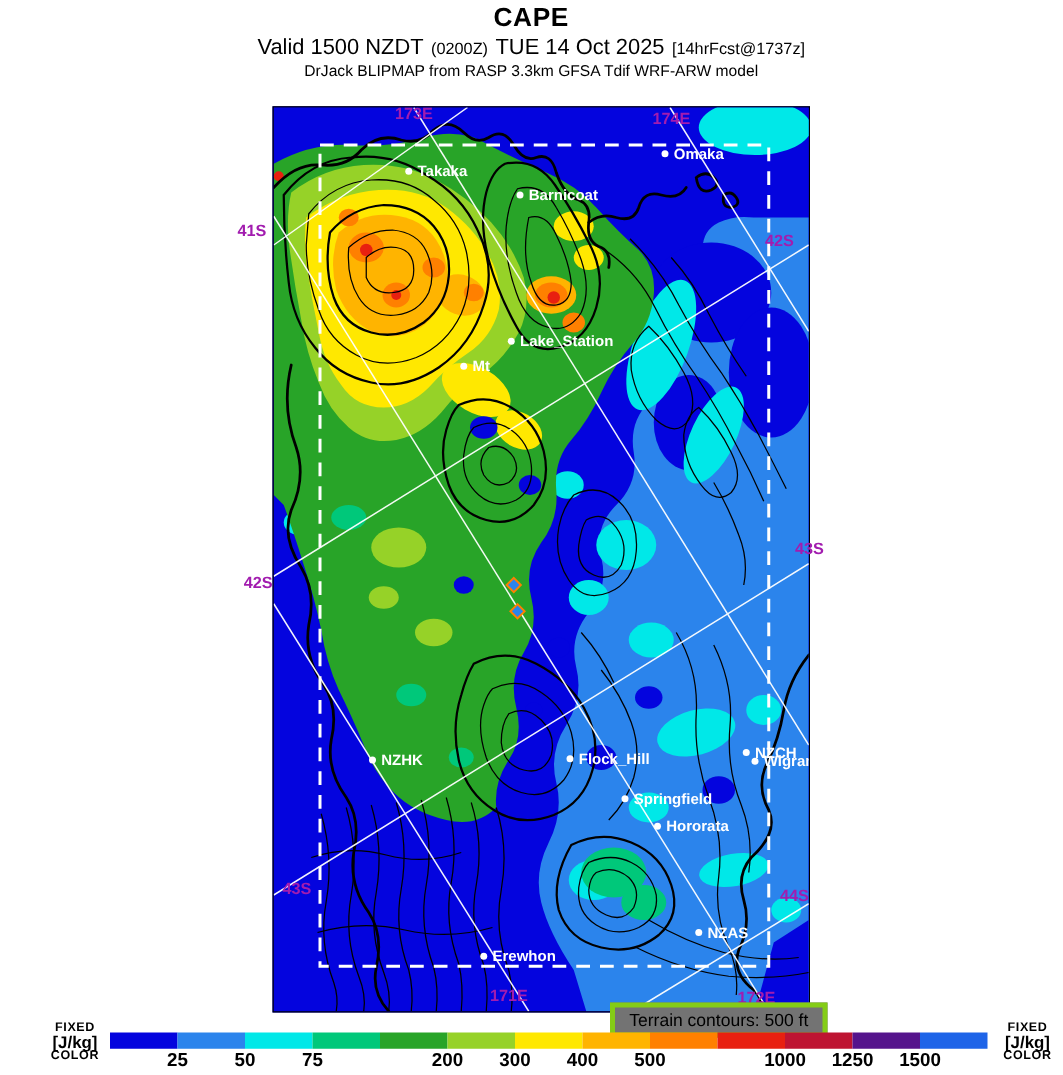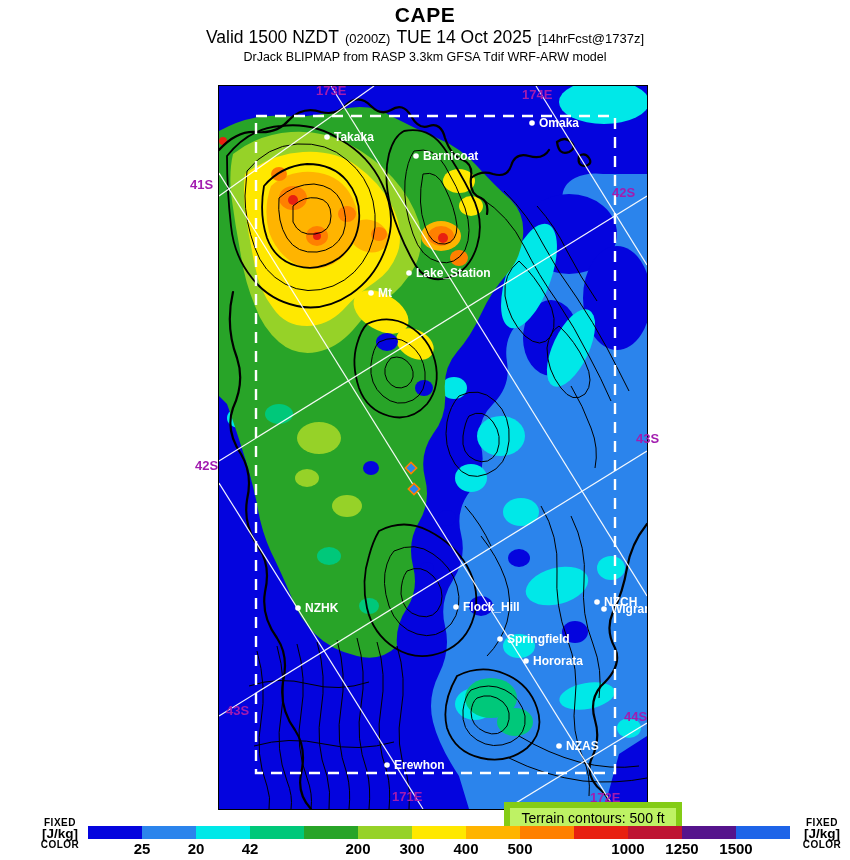--- a/index.html
+++ b/index.html
@@ -7,22 +7,22 @@
        font-family:"Liberation Sans",sans-serif;color:#000;}
   .hdr{position:absolute;left:0;width:850px;text-align:center;white-space:nowrap;}
   #title{top:3px;font-size:21px;font-weight:bold;letter-spacing:.5px;}
   #valid{top:27px;font-size:17.5px;}
   #valid .sm{font-size:13px;}
   #valid span{margin:0 3px;}
   #model{top:50px;font-size:12.5px;}
   #map{position:absolute;left:218px;top:85px;width:428px;height:723px;}
   #map svg{display:block;background:#0404DE;border:1px solid #000;}
   .glabel{position:absolute;font-size:13px;font-weight:bold;color:#a21caf;line-height:13px;}
-  #terrain-box{position:absolute;left:504px;top:802px;width:166px;height:20px;
-    border:6px solid #84cc16;background:#bef264;font-size:14px;text-align:center;line-height:20px;}
+  #terrain-box{position:absolute;left:488px;top:802px;width:166px;height:20px;
+    border:4px solid #84cc16;background:#737373;font-size:14px;text-align:center;line-height:20px;}
   #cbar{position:absolute;left:88px;top:826px;width:702px;height:13px;display:flex;}
   .cb-seg{flex:1 1 auto;height:100%;}
   #cbar-ticks{position:absolute;left:88px;top:840px;width:702px;height:18px;}
   .cb-tick{position:absolute;top:0;transform:translateX(-50%);
     font-size:15px;font-weight:bold;color:#000;}
   .scale-block{position:absolute;top:818px;width:60px;text-align:center;font-weight:bold;}
   .scale-block div{white-space:nowrap;}
   .scale-block .s1{font-size:10px;line-height:9px;letter-spacing:.5px;}
   .scale-block .s2{font-size:13.5px;line-height:13px;}
   .scale-block .s3{font-size:10px;line-height:9px;letter-spacing:.5px;}
@@ -275,22 +275,22 @@
     <div class="cb-seg" style="background: rgb(255, 232, 0);"></div>
     <div class="cb-seg" style="background: rgb(255, 180, 0);"></div>
     <div class="cb-seg" style="background: rgb(255, 128, 0);"></div>
     <div class="cb-seg" style="background: rgb(232, 32, 16);"></div>
     <div class="cb-seg" style="background: rgb(190, 20, 50);"></div>
     <div class="cb-seg" style="background: rgb(85, 20, 140);"></div>
     <div class="cb-seg" style="background: rgb(30, 100, 232);"></div>
   </div>
 <div id="cbar-ticks">
     <span class="cb-tick" style="left: 7.69231%;">25</span>
-    <span class="cb-tick" style="left: 15.3846%;">20</span>
-    <span class="cb-tick" style="left: 23.0769%;">42</span>
+    <span class="cb-tick" style="left: 15.3846%;">50</span>
+    <span class="cb-tick" style="left: 23.0769%;">75</span>
     <span class="cb-tick" style="left: 30.7692%; margin-top: 39px;">100</span>
     <span class="cb-tick" style="left: 38.4615%;">200</span>
     <span class="cb-tick" style="left: 46.1538%;">300</span>
     <span class="cb-tick" style="left: 53.8462%;">400</span>
     <span class="cb-tick" style="left: 61.5385%;">500</span>
     <span class="cb-tick" style="left: 69.2308%; margin-top: 20px;">750</span>
     <span class="cb-tick" style="left: 76.9231%;">1000</span>
     <span class="cb-tick" style="left: 84.6154%;">1250</span>
     <span class="cb-tick" style="left: 92.3077%;">1500</span>
   </div>

